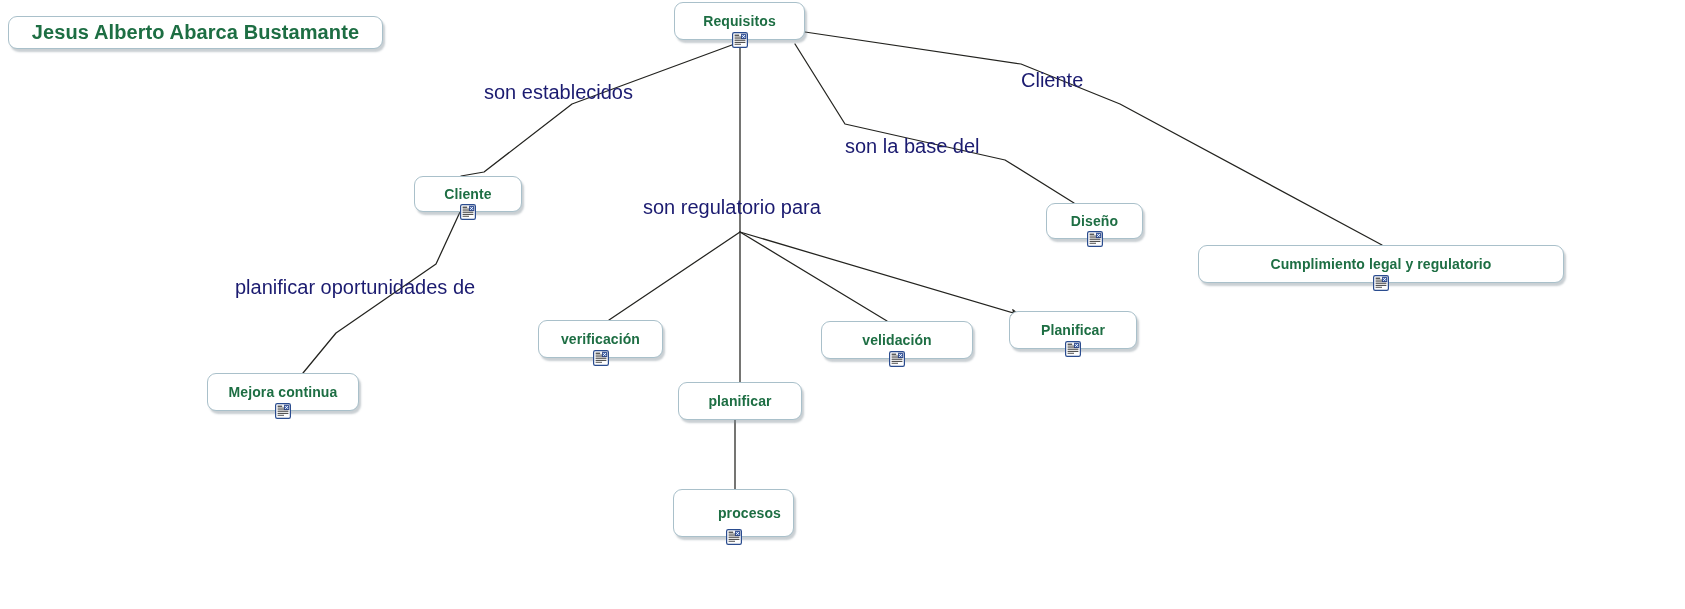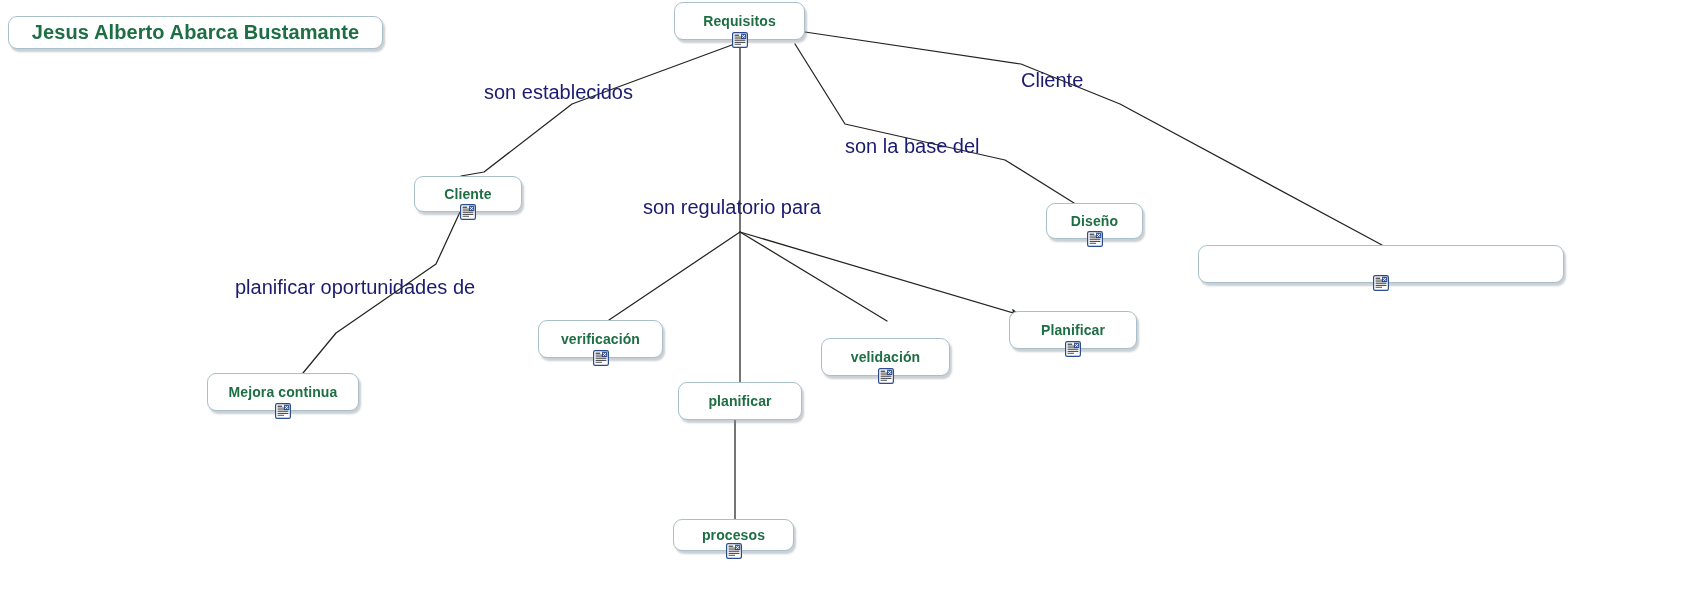--- a/index.html
+++ b/index.html
@@ -161,20 +161,21 @@
             <rect x="2.6" y="8.2" width="10.8" height="0.95" fill="#4a4a4a"></rect>
             <rect x="2.6" y="10" width="10.8" height="0.95" fill="#4a4a4a"></rect>
             <rect x="2.6" y="11.8" width="6.4" height="0.95" fill="#4a4a4a"></rect>
             <rect x="2.6" y="2.6" width="4.6" height="1.3" fill="#4a4a4a"></rect>
             <rect x="9.3" y="2.1" width="4.6" height="4.6" fill="#3c63b0" stroke="#23397a" stroke-width="0.7"></rect>
             <path d="M10.1,2.9 L13.1,5.9 M13.1,2.9 L10.1,5.9" stroke="#ffffff" stroke-width="0.9"></path>
           </svg>
         </span>
       </div>
       <div class="node" style="left: 1198px; top: 245px; width: 366px; height: 38px;">
+        <span class="node-label">Cumplimiento legal y regulatorio</span>
         <span class="res-icon">
           <svg viewBox="0 0 16 16" width="16" height="16">
             <rect x="0.6" y="0.6" width="14.8" height="14.8" rx="1.6" fill="#fdfdfd" stroke="#2a4c8f" stroke-width="1.2"></rect>
             <rect x="2.6" y="4.6" width="10.8" height="0.95" fill="#4a4a4a"></rect>
             <rect x="2.6" y="6.4" width="10.8" height="0.95" fill="#4a4a4a"></rect>
             <rect x="2.6" y="8.2" width="10.8" height="0.95" fill="#4a4a4a"></rect>
             <rect x="2.6" y="10" width="10.8" height="0.95" fill="#4a4a4a"></rect>
             <rect x="2.6" y="11.8" width="6.4" height="0.95" fill="#4a4a4a"></rect>
             <rect x="2.6" y="2.6" width="4.6" height="1.3" fill="#4a4a4a"></rect>
             <rect x="9.3" y="2.1" width="4.6" height="4.6" fill="#3c63b0" stroke="#23397a" stroke-width="0.7"></rect>
@@ -191,21 +192,21 @@
             <rect x="2.6" y="6.4" width="10.8" height="0.95" fill="#4a4a4a"></rect>
             <rect x="2.6" y="8.2" width="10.8" height="0.95" fill="#4a4a4a"></rect>
             <rect x="2.6" y="10" width="10.8" height="0.95" fill="#4a4a4a"></rect>
             <rect x="2.6" y="11.8" width="6.4" height="0.95" fill="#4a4a4a"></rect>
             <rect x="2.6" y="2.6" width="4.6" height="1.3" fill="#4a4a4a"></rect>
             <rect x="9.3" y="2.1" width="4.6" height="4.6" fill="#3c63b0" stroke="#23397a" stroke-width="0.7"></rect>
             <path d="M10.1,2.9 L13.1,5.9 M13.1,2.9 L10.1,5.9" stroke="#ffffff" stroke-width="0.9"></path>
           </svg>
         </span>
       </div>
-      <div class="node" style="left: 821px; top: 338px; width: 129px; height: 38px;">
+      <div class="node" style="left: 821px; top: 321px; width: 152px; height: 38px;">
         <span class="node-label">velidación</span>
         <span class="res-icon">
           <svg viewBox="0 0 16 16" width="16" height="16">
             <rect x="0.6" y="0.6" width="14.8" height="14.8" rx="1.6" fill="#fdfdfd" stroke="#2a4c8f" stroke-width="1.2"></rect>
             <rect x="2.6" y="4.6" width="10.8" height="0.95" fill="#4a4a4a"></rect>
             <rect x="2.6" y="6.4" width="10.8" height="0.95" fill="#4a4a4a"></rect>
             <rect x="2.6" y="8.2" width="10.8" height="0.95" fill="#4a4a4a"></rect>
             <rect x="2.6" y="10" width="10.8" height="0.95" fill="#4a4a4a"></rect>
             <rect x="2.6" y="11.8" width="6.4" height="0.95" fill="#4a4a4a"></rect>
             <rect x="2.6" y="2.6" width="4.6" height="1.3" fill="#4a4a4a"></rect>
@@ -226,21 +227,21 @@
             <rect x="2.6" y="11.8" width="6.4" height="0.95" fill="#4a4a4a"></rect>
             <rect x="2.6" y="2.6" width="4.6" height="1.3" fill="#4a4a4a"></rect>
             <rect x="9.3" y="2.1" width="4.6" height="4.6" fill="#3c63b0" stroke="#23397a" stroke-width="0.7"></rect>
             <path d="M10.1,2.9 L13.1,5.9 M13.1,2.9 L10.1,5.9" stroke="#ffffff" stroke-width="0.9"></path>
           </svg>
         </span>
       </div>
       <div class="node" style="left: 678px; top: 382px; width: 124px; height: 38px;">
         <span class="node-label">planificar</span>
       </div>
-      <div class="node" style="left: 673px; top: 519px; width: 121px; height: 32px;">
+      <div class="node" style="left: 673px; top: 489px; width: 121px; height: 48px; justify-content: flex-end;">
         <span class="node-label">procesos</span>
         <span class="res-icon">
           <svg viewBox="0 0 16 16" width="16" height="16">
             <rect x="0.6" y="0.6" width="14.8" height="14.8" rx="1.6" fill="#fdfdfd" stroke="#2a4c8f" stroke-width="1.2"></rect>
             <rect x="2.6" y="4.6" width="10.8" height="0.95" fill="#4a4a4a"></rect>
             <rect x="2.6" y="6.4" width="10.8" height="0.95" fill="#4a4a4a"></rect>
             <rect x="2.6" y="8.2" width="10.8" height="0.95" fill="#4a4a4a"></rect>
             <rect x="2.6" y="10" width="10.8" height="0.95" fill="#4a4a4a"></rect>
             <rect x="2.6" y="11.8" width="6.4" height="0.95" fill="#4a4a4a"></rect>
             <rect x="2.6" y="2.6" width="4.6" height="1.3" fill="#4a4a4a"></rect>

